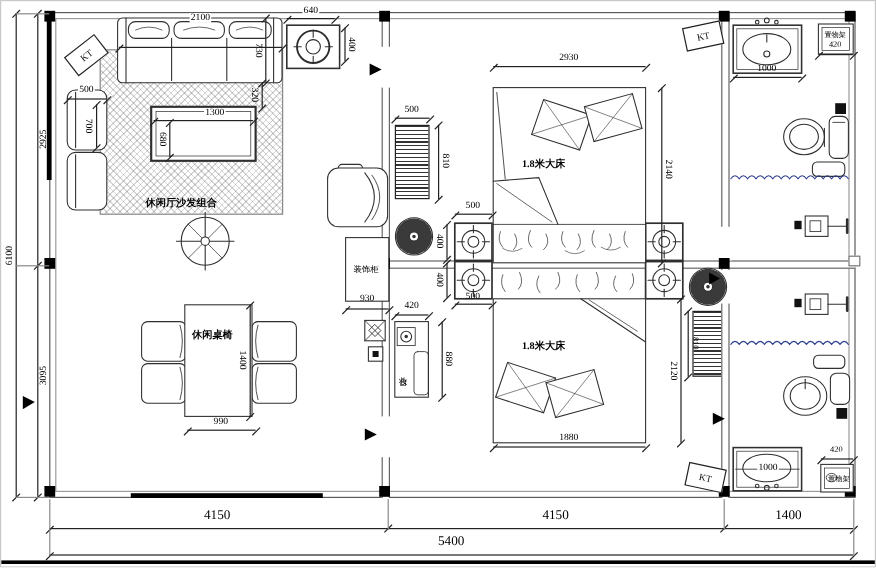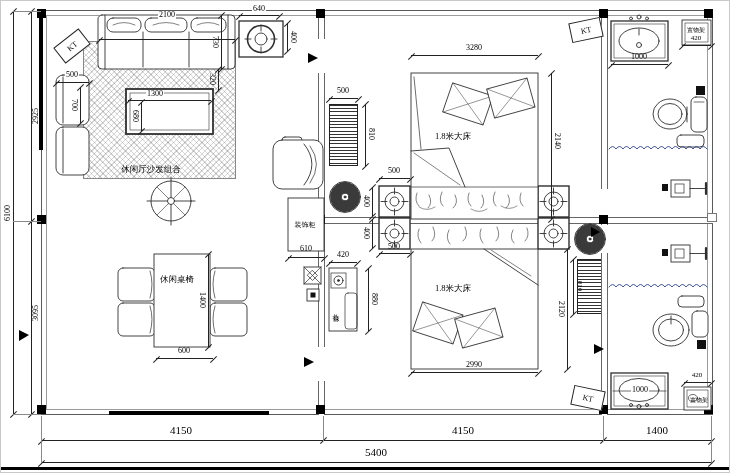--- a/index.html
+++ b/index.html
@@ -28,21 +28,21 @@
   .dlv::before,.dlv::after{content:"";position:absolute;left:-5px;width:9px;height:0;border-top:1px solid #222;transform:rotate(-45deg);}
   .dlv::before{top:-0.5px;} .dlv::after{bottom:-0.5px;}
   .tick{position:absolute;width:9px;height:0;border-top:1px solid #222;transform:rotate(-45deg);}
   .extv{position:absolute;width:0;border-left:0.8px solid #8a8a8a;}
   .exth{position:absolute;height:0;border-top:0.8px solid #8a8a8a;}
   
   .dt{position:absolute;font-size:8px;color:#000;white-space:nowrap;line-height:1;}
   .ct{transform:translate(-50%,-50%);}
   .rt90{transform:translate(-50%,-50%) rotate(90deg);}
   .rtm90{transform:translate(-50%,-50%) rotate(-90deg);}
-  .lbl{font-size:8.5px;}
+  .lbl{font-size:8.5px;font-weight:bold;}
   .lbl7{font-size:7px;text-align:right;}
   .lbl6{font-size:6px;}
   .vcjk{writing-mode:vertical-rl;transform:translate(-50%,-50%);font-size:7px;letter-spacing:1px;}
   .wbg{background:#fff;padding:0 1px;}
   .kt{position:absolute;width:32px;height:20px;border:1.2px solid #222;background:#fff;
       display:flex;align-items:center;justify-content:center;font-size:8px;color:#111;box-sizing:border-box;}
 </style>
 </head>
 <body>
 
@@ -369,57 +369,57 @@
   <div class="dt ct wbg" style="left:166px;top:14px">2100</div>
   <div class="dlv" style="left:220px;top:14px;height:54px"></div>
   <div class="dt rt90" style="left:214px;top:41px">730</div>
   <div class="dlv" style="left:217px;top:68px;height:21px"></div>
   <div class="dt rt90" style="left:211px;top:78px">320</div>
   <div class="dlh" style="left:55px;top:81px;width:33px"></div>
   <div class="dt ct wbg" style="left:71px;top:74px">500</div>
   <div class="dlv" style="left:79px;top:86px;height:36px"></div>
   <div class="dt rt90" style="left:73px;top:104px">700</div>
   <div class="dlh" style="left:127px;top:99px;width:83px"></div>
-  <div class="dt ct wbg" style="left:154px;top:93px">1300</div>
+  <div class="dt ct wbg" style="left:178px;top:93px">1300</div>
   <div class="dlv" style="left:140px;top:101px;height:29px"></div>
   <div class="dt rt90" style="left:134px;top:115px">680</div>
   <div class="dlh" style="left:238px;top:14px;width:40px"></div>
   <div class="dt ct wbg" style="left:258px;top:8px">640</div>
   <div class="dlv" style="left:286px;top:22px;height:28px"></div>
   <div class="dt rt90" style="left:292px;top:36px">400</div>
   <div class="dlh" style="left:155px;top:357px;width:57px"></div>
-  <div class="dt ct" style="left:183px;top:350px">600</div>
+  <div class="dt ct" style="left:183px;top:350px">990</div>
   <div class="dlv" style="left:207px;top:253px;height:93px"></div>
   <div class="dt rt90" style="left:201px;top:299px">1400</div>
   <div class="dlh" style="left:287px;top:256px;width:36px"></div>
-  <div class="dt ct" style="left:305px;top:248px">610</div>
+  <div class="dt ct" style="left:305px;top:248px">930</div>
 
   <div class="dlh" style="left:328px;top:97px;width:29px"></div>
   <div class="dt ct" style="left:342px;top:90px">500</div>
   <div class="dlv" style="left:364px;top:103px;height:62px"></div>
   <div class="dt rt90" style="left:370px;top:133px">810</div>
   <div class="dlh" style="left:410px;top:54px;width:127px"></div>
-  <div class="dt ct" style="left:473px;top:47px">3280</div>
+  <div class="dt ct" style="left:473px;top:47px">2930</div>
   <div class="dlv" style="left:550px;top:72px;height:146px"></div>
   <div class="dt rt90" style="left:556px;top:140px">2140</div>
   <div class="dlh" style="left:378px;top:177px;width:31px"></div>
   <div class="dt ct" style="left:393px;top:170px">500</div>
   <div class="dlv" style="left:371px;top:186px;height:29px"></div>
   <div class="dt rt90" style="left:365px;top:200px">400</div>
 
   <div class="dlv" style="left:371px;top:218px;height:29px"></div>
   <div class="dt rt90" style="left:365px;top:232px">400</div>
   <div class="dlh" style="left:378px;top:252px;width:31px"></div>
   <div class="dt ct" style="left:393px;top:246px">500</div>
   <div class="dlh" style="left:328px;top:261px;width:28px"></div>
   <div class="dt ct" style="left:342px;top:254px">420</div>
   <div class="dlv" style="left:367px;top:267px;height:63px"></div>
   <div class="dt rt90" style="left:373px;top:298px">880</div>
   <div class="dlh" style="left:410px;top:371px;width:127px"></div>
-  <div class="dt ct" style="left:473px;top:364px">2990</div>
+  <div class="dt ct" style="left:473px;top:364px">1880</div>
   <div class="dlv" style="left:566px;top:248px;height:120px"></div>
   <div class="dt rt90" style="left:560px;top:308px">2120</div>
   <div class="dlv" style="left:572px;top:258px;height:55px"></div>
   <div class="dt rt90" style="left:578px;top:285px;font-size:7px">810</div>
 
   <div class="dlh" style="left:610px;top:63px;width:57px"></div>
   <div class="dt ct" style="left:638px;top:56px">1000</div>
   <div class="dlh" style="left:681px;top:44px;width:29px"></div>
   <div class="dt ct" style="left:695px;top:37px;font-size:7px">420</div>
   <div class="dt ct wbg" style="left:639px;top:389px">1000</div>

